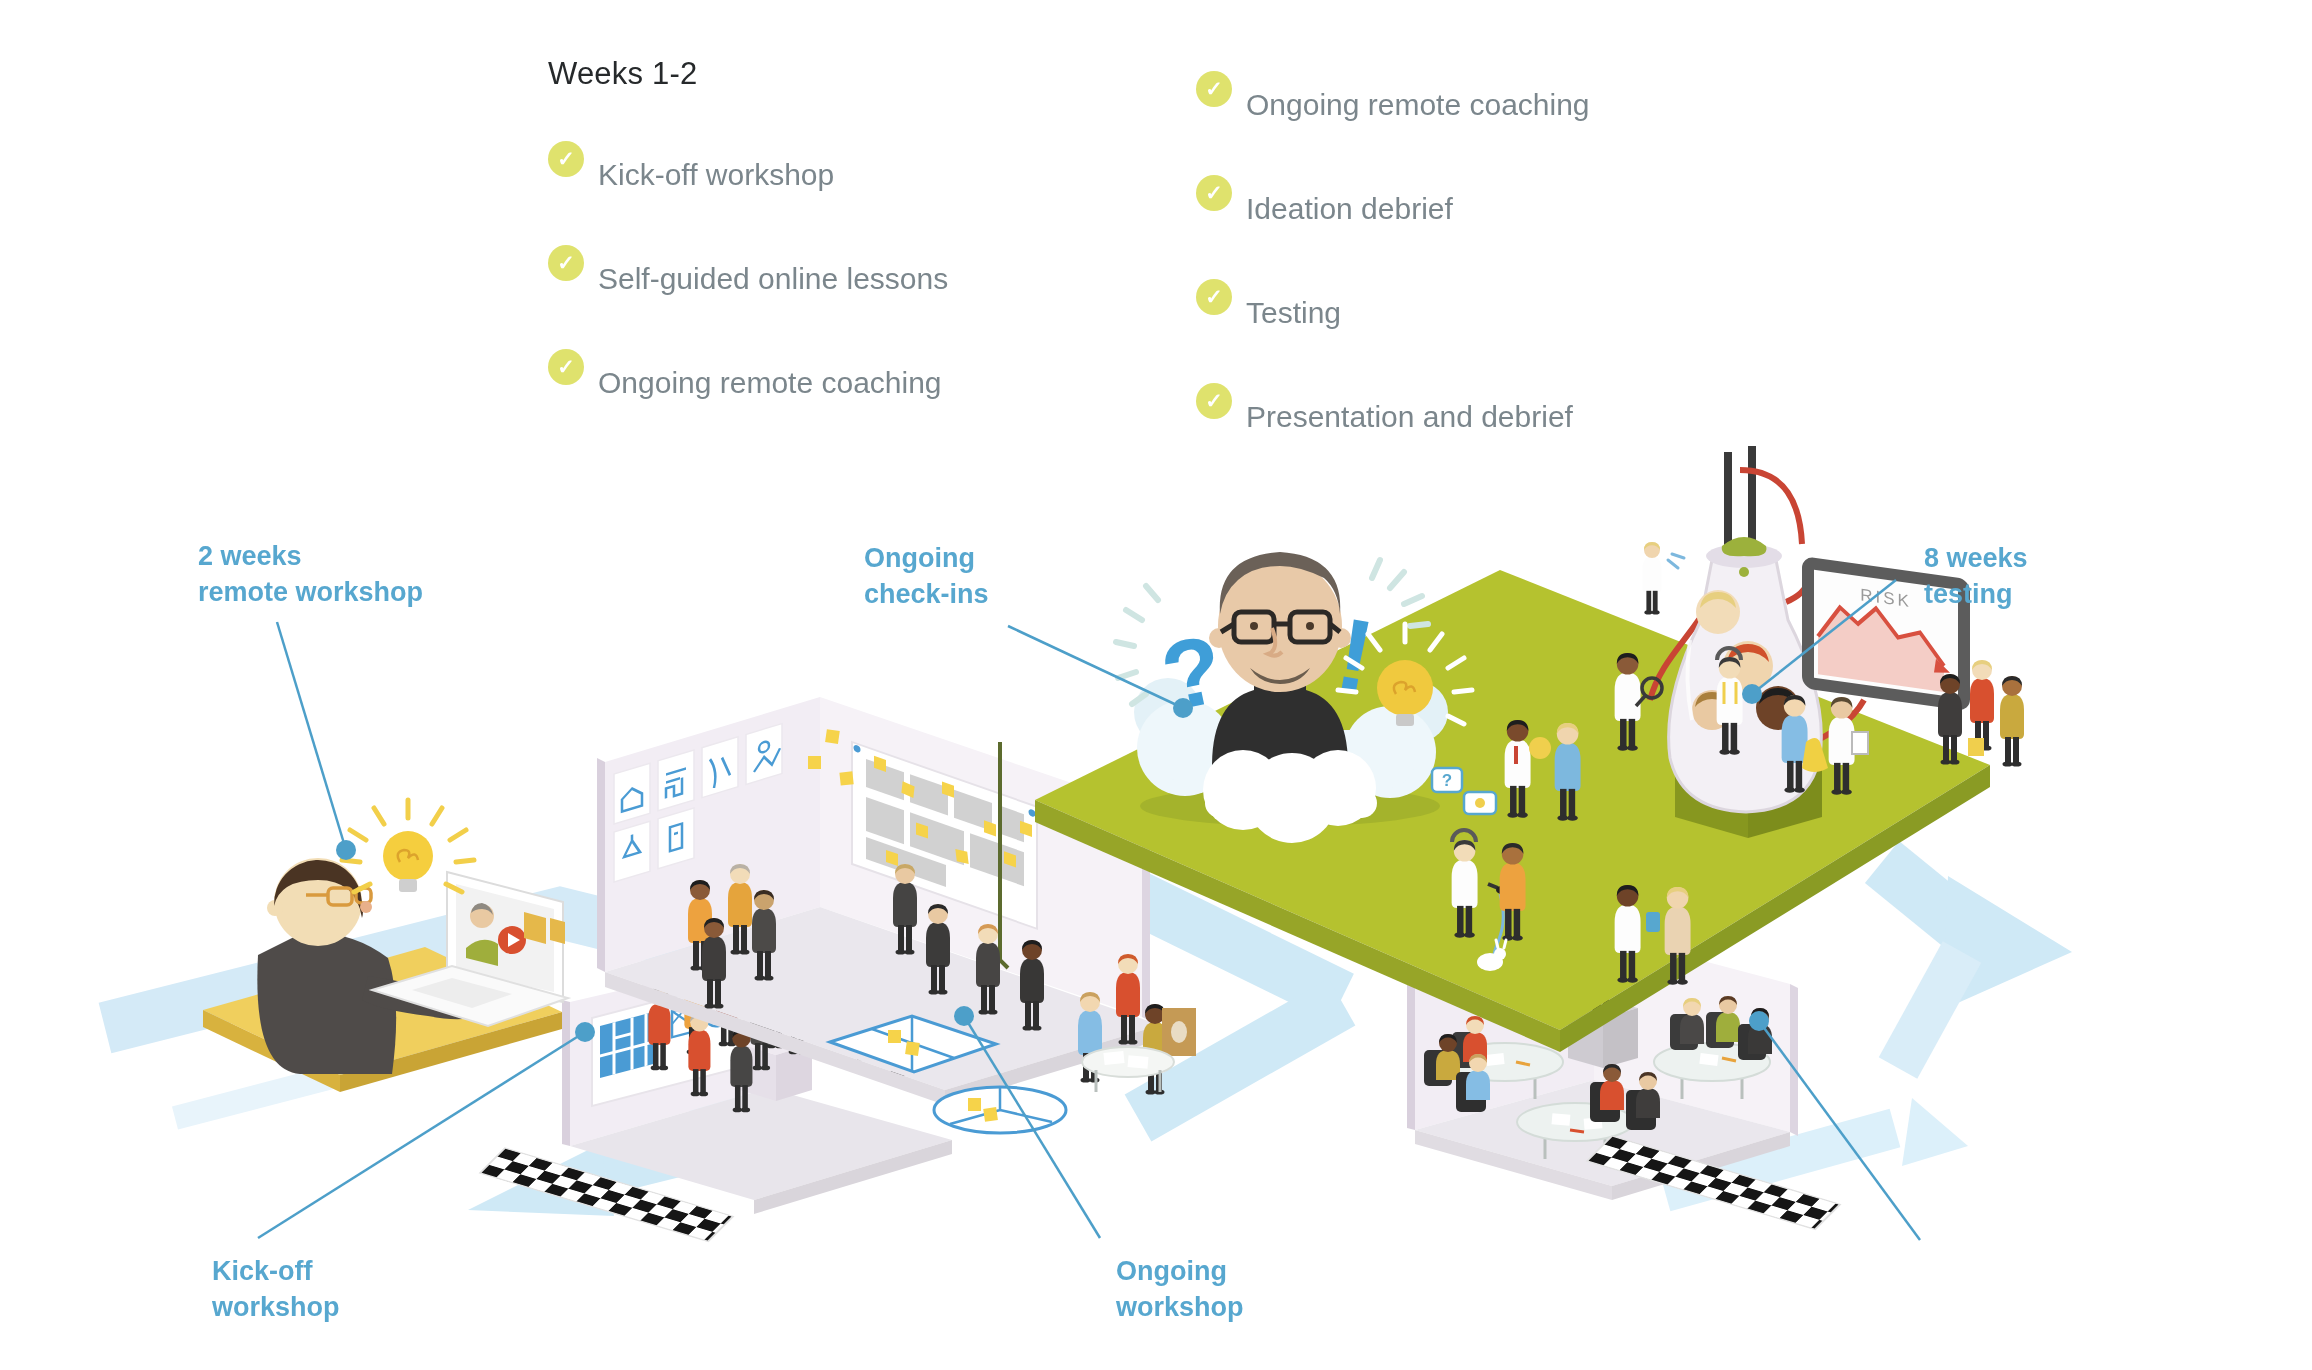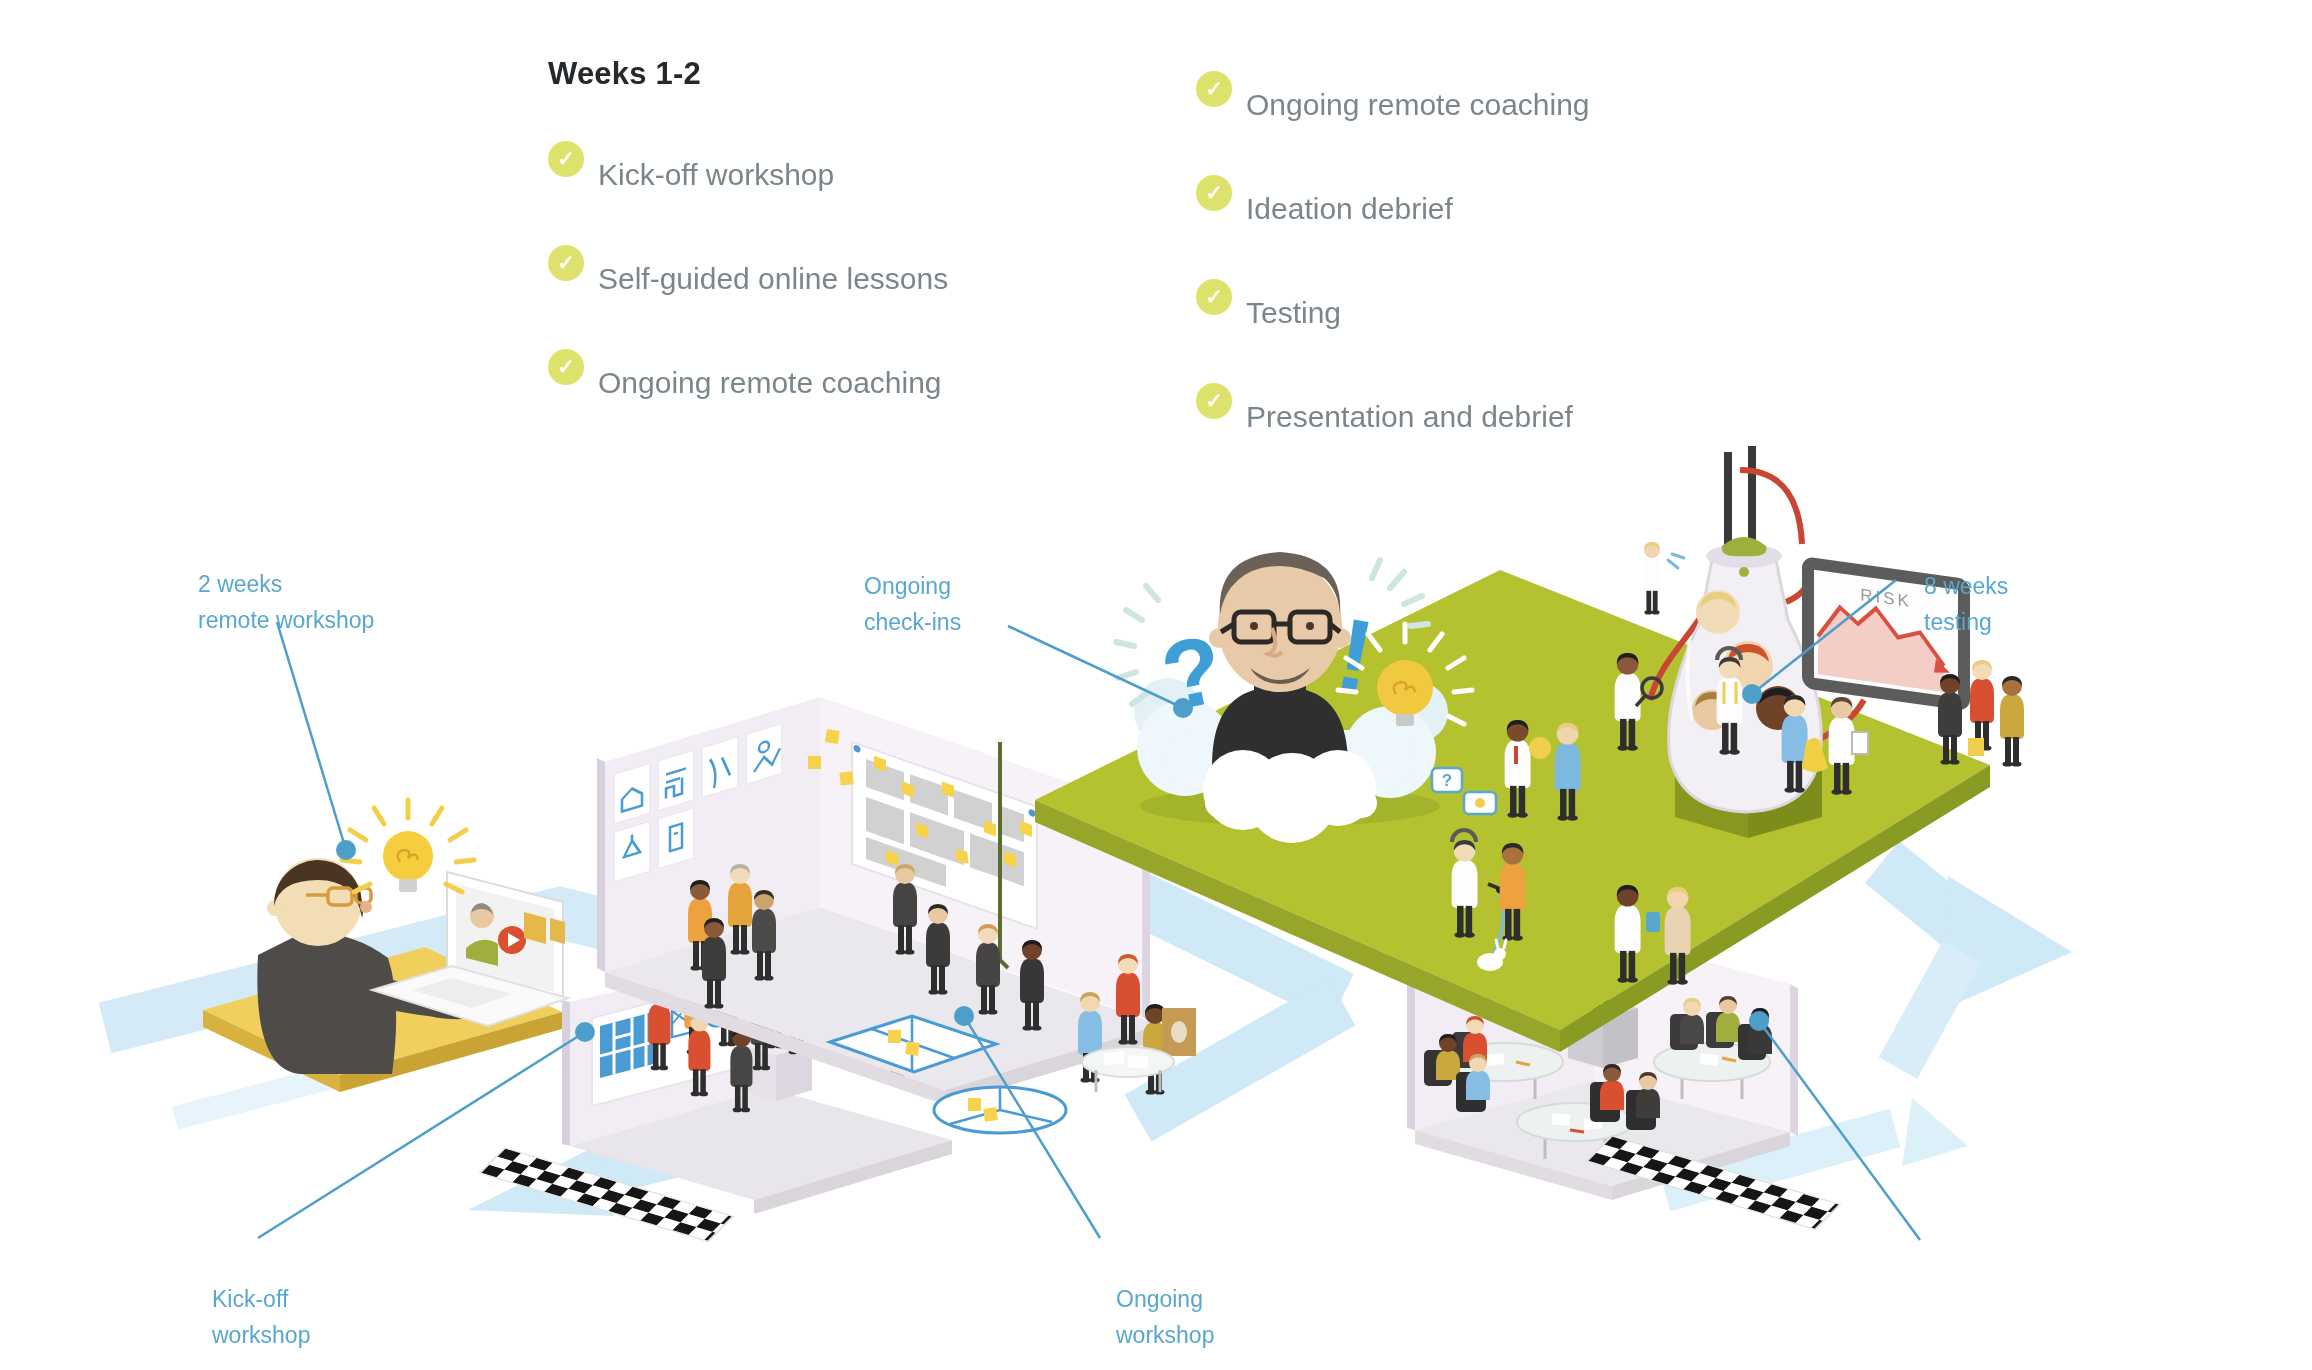--- a/index.html
+++ b/index.html
@@ -5,31 +5,31 @@
   html,body{margin:0;padding:0;}
   body{
     width:2312px;height:1370px;position:relative;overflow:hidden;background:#ffffff;
     font-family:"Liberation Sans", sans-serif;
   }
   .stage{position:absolute;inset:0;}
   svg.scene{position:absolute;left:0;top:0;}
   
   .checklist{position:absolute;top:56px;}
   .checklist h2{
-    margin:0 0 34px 0;font-size:31px;font-weight:700;color:#26292b;letter-spacing:.2px;
+    margin:0 0 34px 0;font-size:31px;font-weight:400;color:#26292b;letter-spacing:.2px;
   }
   .chk-item{display:flex;align-items:center;margin-bottom:38px;}
   .chk-circle{
     width:36px;height:36px;border-radius:50%;background:#dfe26d;color:#ffffff;
     display:flex;align-items:center;justify-content:center;font-size:21px;font-weight:700;
     margin-right:14px;flex:0 0 auto;
   }
   .chk-label{font-size:30px;color:#7b868c;margin-top:32px;}
   
-  .callout{position:absolute;font-size:23px;font-weight:400;color:#57a7cf;line-height:36px;margin-top:28px;}
+  .callout{position:absolute;font-size:27px;font-weight:700;color:#57a7cf;line-height:36px;}
   .callout span{display:block;}
 </style>
 </head>
 <body>
 
 <div class="stage">
 
 <svg class="scene" width="2312" height="1370" viewBox="0 0 2312 1370">
   <defs>
 

